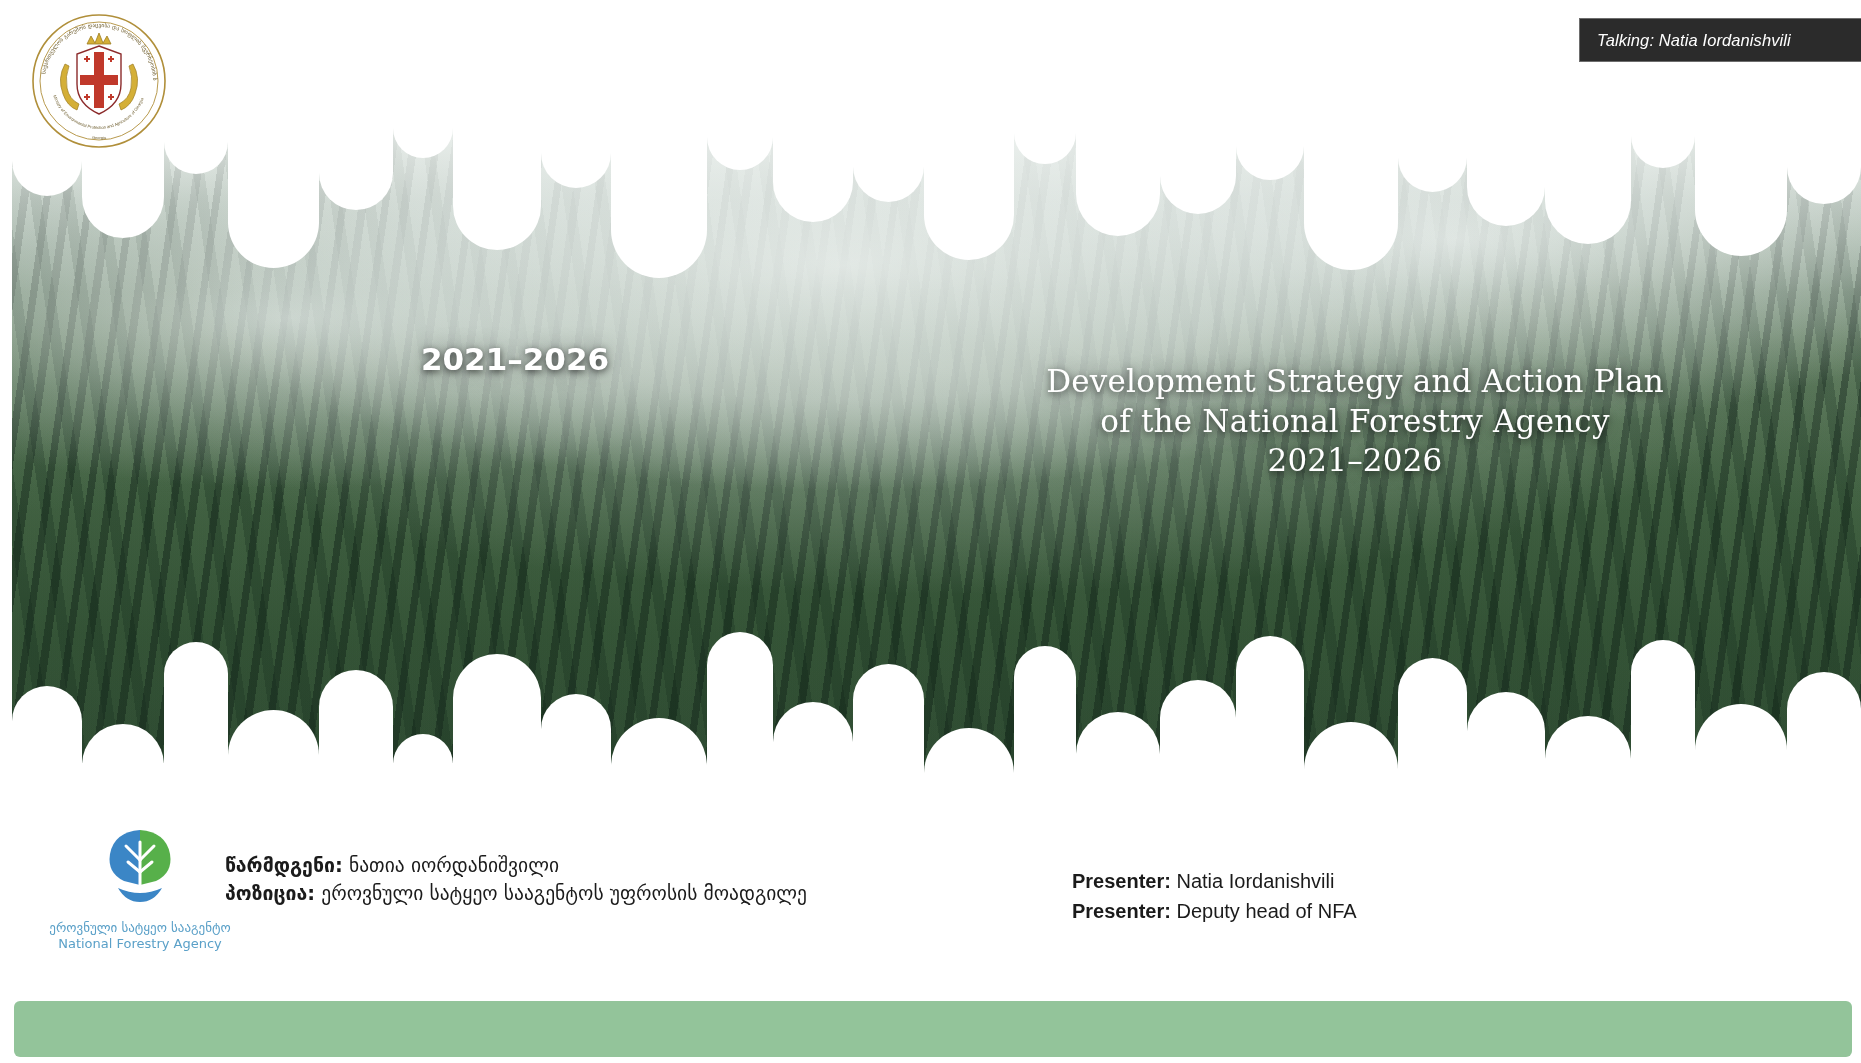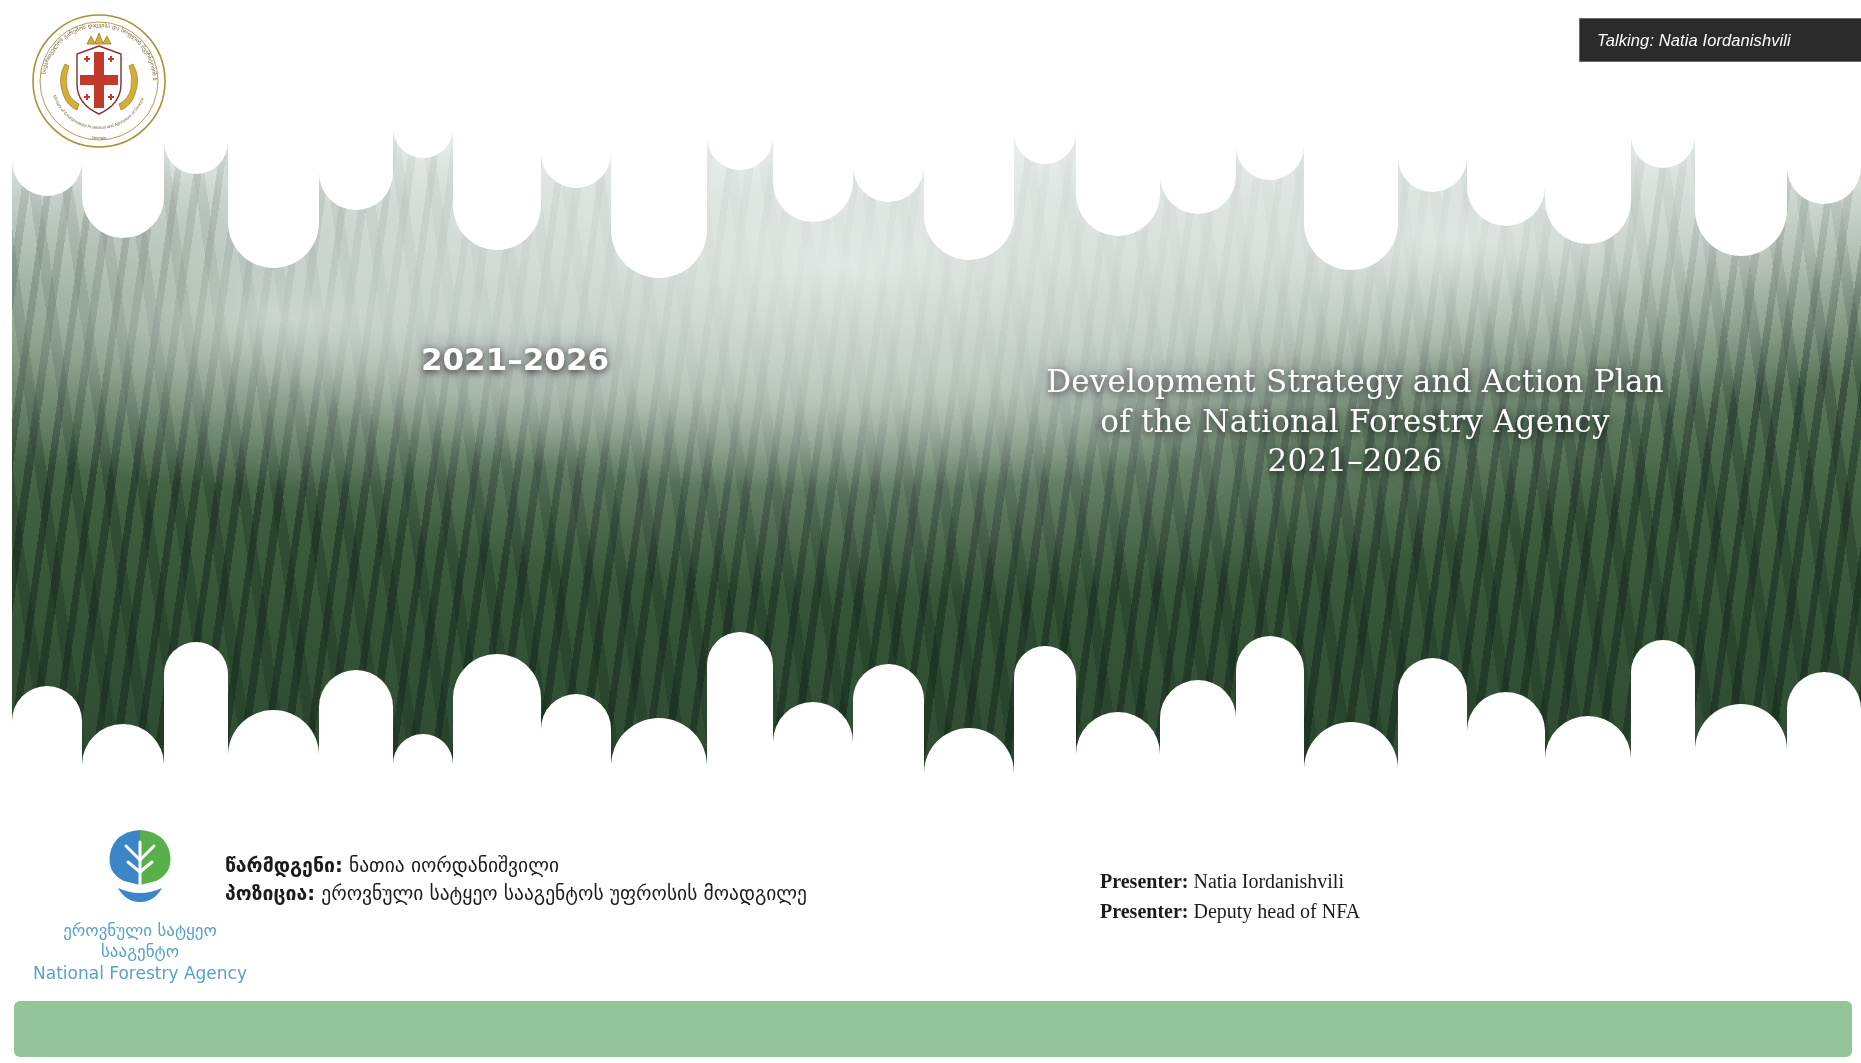--- a/index.html
+++ b/index.html
@@ -144,41 +144,41 @@
     z-index: 12;
   }
   #nfa-logo .cap {
     position: absolute;
     left: 0;
     top: 102px;
     width: 220px;
     text-align: center;
     color: #5aa0c8;
     font-family: "DejaVu Sans", sans-serif;
-    font-size: 17px;
+    font-size: 13px;
     line-height: 1.25;
   }
 
   
   .presenter {
     position: absolute;
     z-index: 12;
     color: #1b1b1b;
   }
   #presenter-ka {
     left: 225px;
     top: 852px;
     font-family: "DejaVu Sans", sans-serif;
     font-size: 19.5px;
     line-height: 1.45;
   }
   #presenter-en {
-    left: 1100px;
+    left: 1072px;
     top: 866px;
-    font-family: Liberation Serif, serif;
+    font-family: Liberation Sans, sans-serif;
     font-size: 20px;
     line-height: 1.52;
   }
   .presenter b { font-weight: 700; }
   .presenter .val { font-weight: 400; }
   .presenter .row { white-space: nowrap; }
 
   
   #bottom-bar {
     position: absolute;

